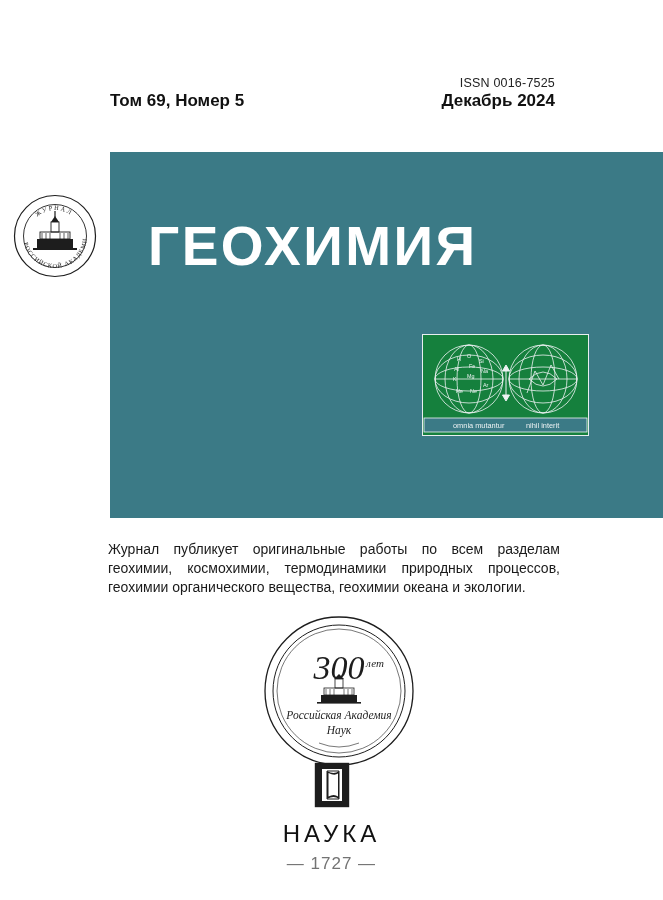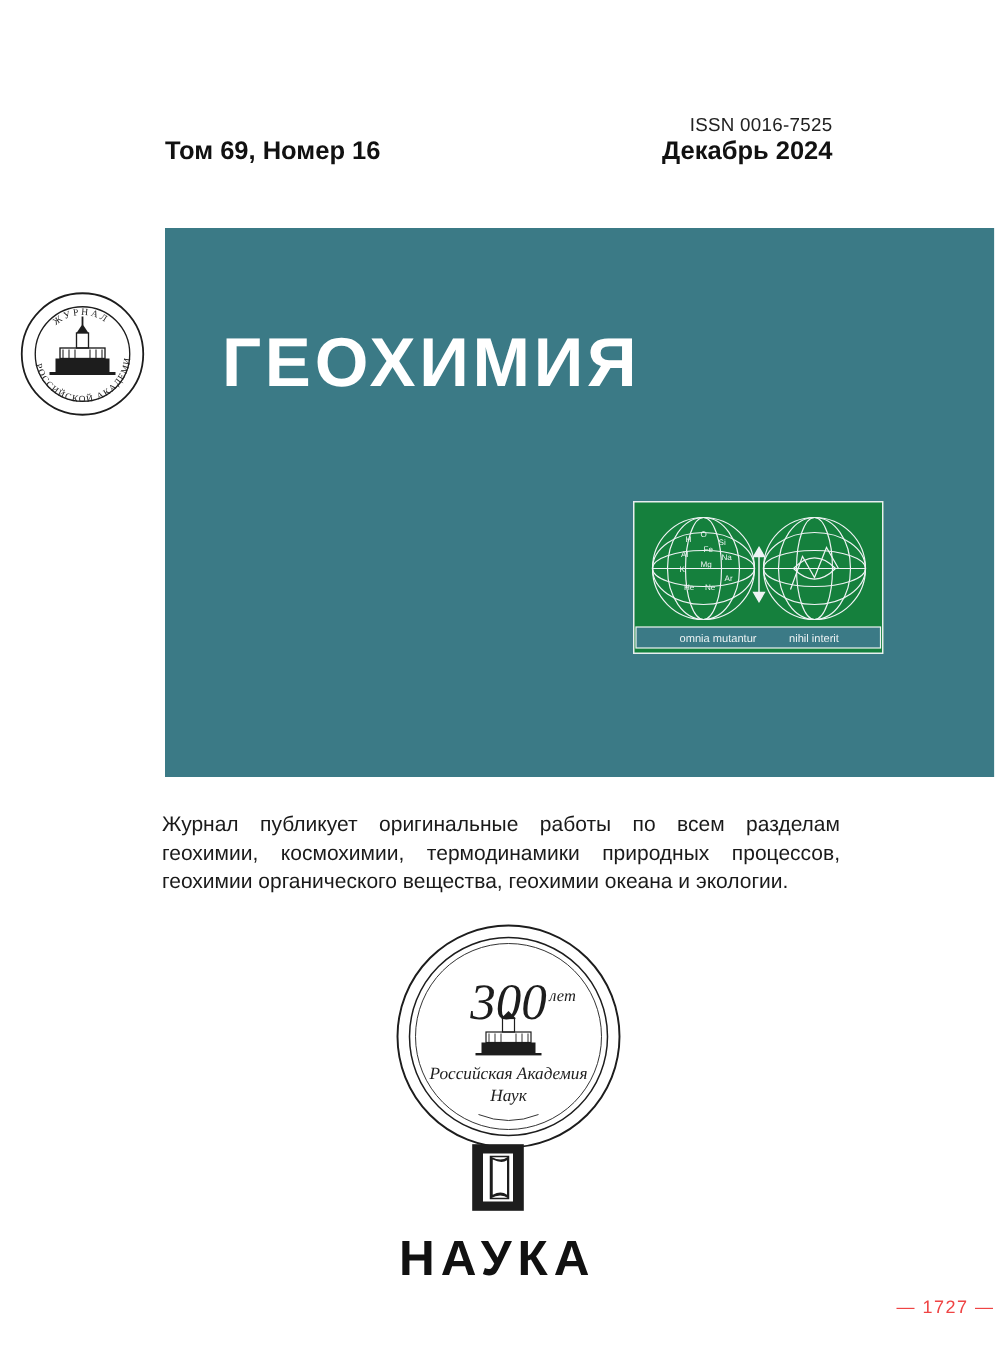--- a/index.html
+++ b/index.html
@@ -78,21 +78,21 @@
     position: absolute;
     left: 13px;
     top: 42px;
     width: 84px;
     height: 84px;
   }
   .journal-title {
     position: absolute;
     left: 148px;
     top: 62px;
-    font-size: 46px;
+    font-size: 55px;
     font-weight: bold;
     letter-spacing: 2.5px;
     color: #ffffff;
     white-space: nowrap;
   }
   .emblem {
     position: absolute;
     left: 422px;
     top: 182px;
     width: 165px;
@@ -130,41 +130,40 @@
     width: 663px;
     text-align: center;
   }
   .nauka-mark {
     width: 36px;
     height: 46px;
     margin: 0 auto;
   }
   .nauka-name {
     margin-top: 12px;
-    font-size: 33px;
-    font-weight: bold;
+    font-size: 24px;
+    font-weight: normal;
     letter-spacing: 4px;
     color: #111;
   }
   .nauka-year {
     margin-top: 6px;
-    font-size: 12px;
+    font-size: 17px;
     letter-spacing: 1px;
-    color: #ef4444;
-    text-align: right;
+    color: #737373;
   }
 </style>
 </head>
 <body>
 
 <div class="cover">
 
   <div class="header">
     <div class="issn">ISSN 0016-7525</div>
-    <div class="volume">Том 69, Номер 16</div>
+    <div class="volume">Том 69, Номер 5</div>
     <div class="date">Декабрь 2024</div>
   </div>
 
   <div class="band">
     <div class="band-left"></div>
 
     <div class="seal-ras">
       <svg viewBox="0 0 84 84" width="84" height="84">
         <circle cx="42" cy="42" r="40.5" fill="#fff" stroke="#1d1d1d" stroke-width="1.2"></circle>
         <circle cx="42" cy="42" r="31.5" fill="#fff" stroke="#1d1d1d" stroke-width="0.9"></circle>

